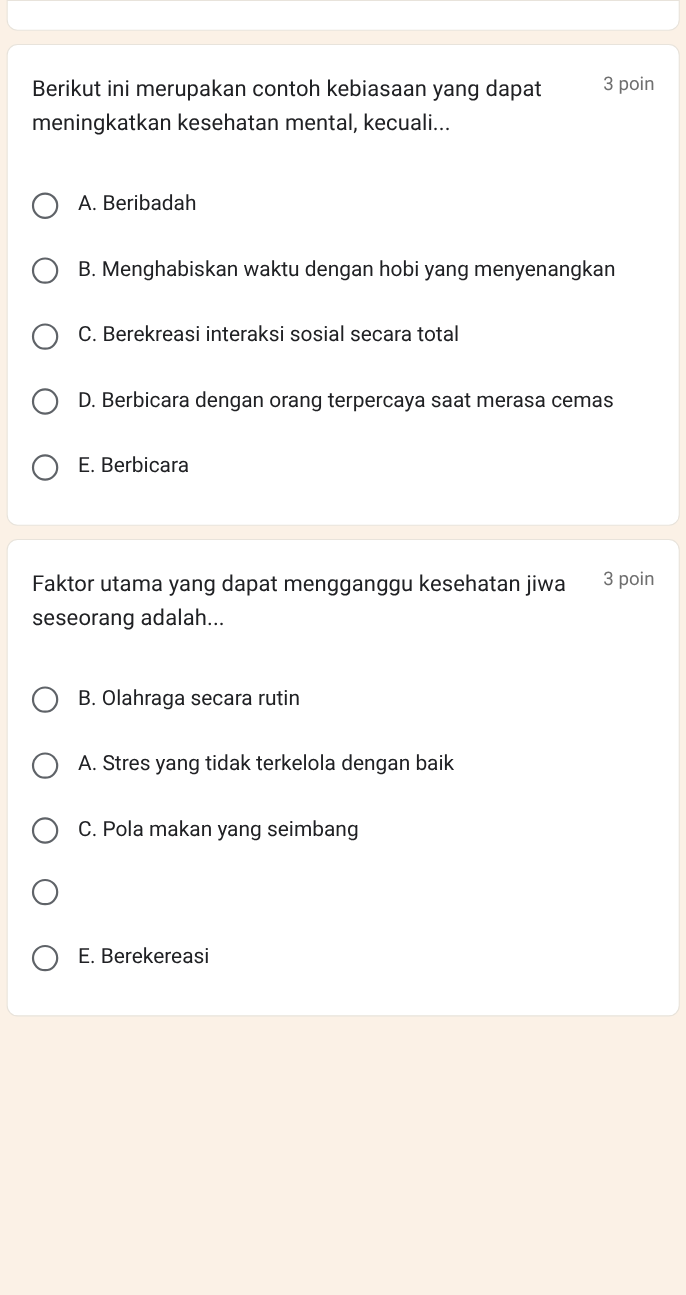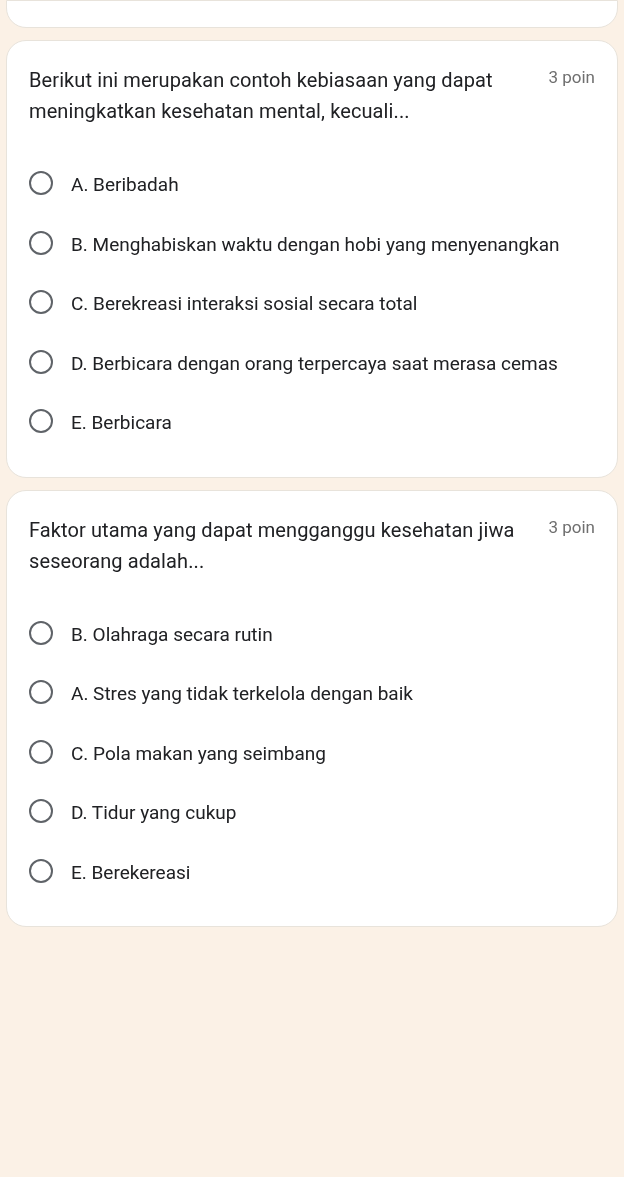--- a/index.html
+++ b/index.html
@@ -5,21 +5,21 @@
   * { box-sizing: border-box; margin: 0; padding: 0; }
   body {
     font-family: Roboto, Arial, sans-serif;
     background: #fbf1e6;
     width: 624px;
     color: #202124;
   }
   .card {
     background: #ffffff;
     border: 1px solid #e8e3db;
-    border-radius: 20px;
+    border-radius: 10px;
     margin: 12px 6px;
     padding: 24px 22px 24px 22px;
   }
   .card.top-fragment {
     margin-top: 0;
     border-top-left-radius: 0;
     border-top-right-radius: 0;
     height: 28px;
     padding: 0;
   }
@@ -42,21 +42,21 @@
     white-space: nowrap;
     padding-top: 2px;
   }
   .options {
     display: flex;
     flex-direction: column;
     gap: 0;
   }
   .option {
     display: flex;
-    align-items: flex-start;
+    align-items: flex-end;
     gap: 18px;
     padding: 16px 0;
     cursor: pointer;
   }
   .radio {
     width: 24px;
     height: 24px;
     min-width: 24px;
     border: 2.5px solid #5f6368;
     border-radius: 50%;
@@ -115,20 +115,19 @@
     <label class="option">
       <span class="radio"></span>
       <span class="opt-label">A. Stres yang tidak terkelola dengan baik</span>
     </label>
     <label class="option">
       <span class="radio"></span>
       <span class="opt-label">C. Pola makan yang seimbang</span>
     </label>
     <label class="option">
       <span class="radio"></span>
-      <span class="opt-label">D. Tidur yang cukup</span>
     </label>
     <label class="option">
       <span class="radio"></span>
       <span class="opt-label">E. Berekereasi</span>
     </label>
   </div>
 </div>
 
 </body></html>

